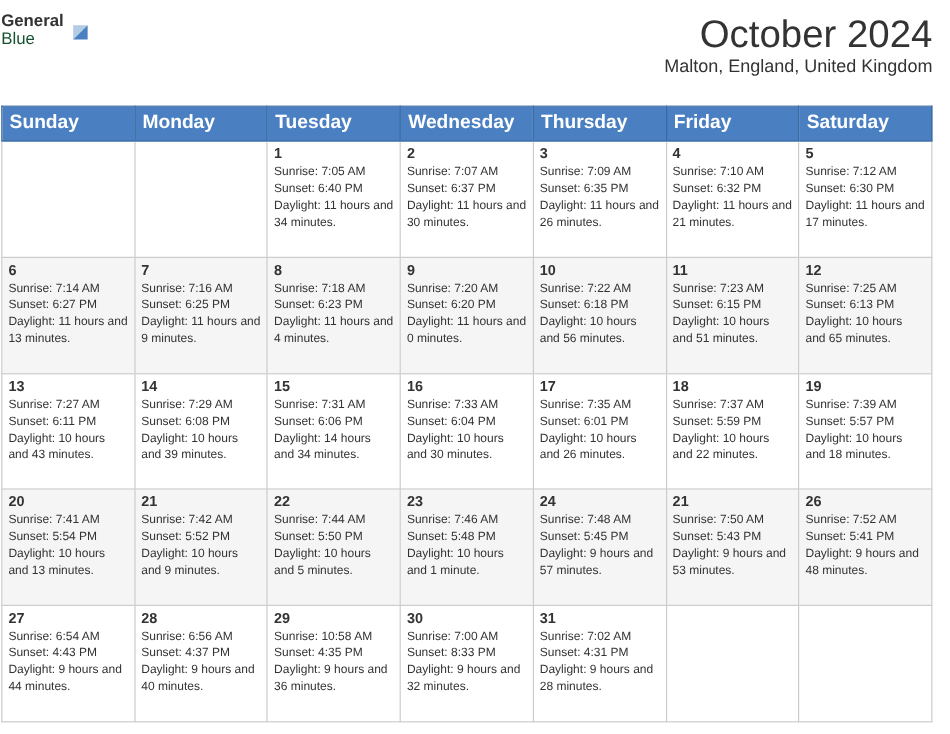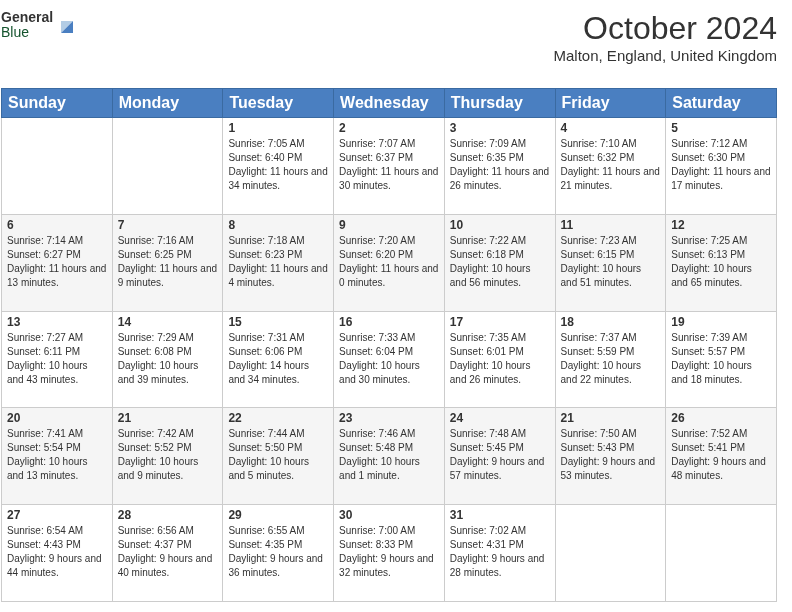--- a/index.html
+++ b/index.html
@@ -349,21 +349,21 @@
           <span class="day-number">28</span>
           <div class="day-info">
             <div>Sunrise: 6:56 AM</div>
             <div>Sunset: 4:37 PM</div>
             <div>Daylight: 9 hours and 40 minutes.</div>
           </div>
         </td>
           <td>
           <span class="day-number">29</span>
           <div class="day-info">
-            <div>Sunrise: 6:55 AM</div>
+            <div>Sunrise: 10:58 AM</div>
             <div>Sunset: 4:35 PM</div>
             <div>Daylight: 9 hours and 36 minutes.</div>
           </div>
         </td>
           <td>
           <span class="day-number">30</span>
           <div class="day-info">
             <div>Sunrise: 7:00 AM</div>
             <div>Sunset: 8:33 PM</div>
             <div>Daylight: 9 hours and 32 minutes.</div>

